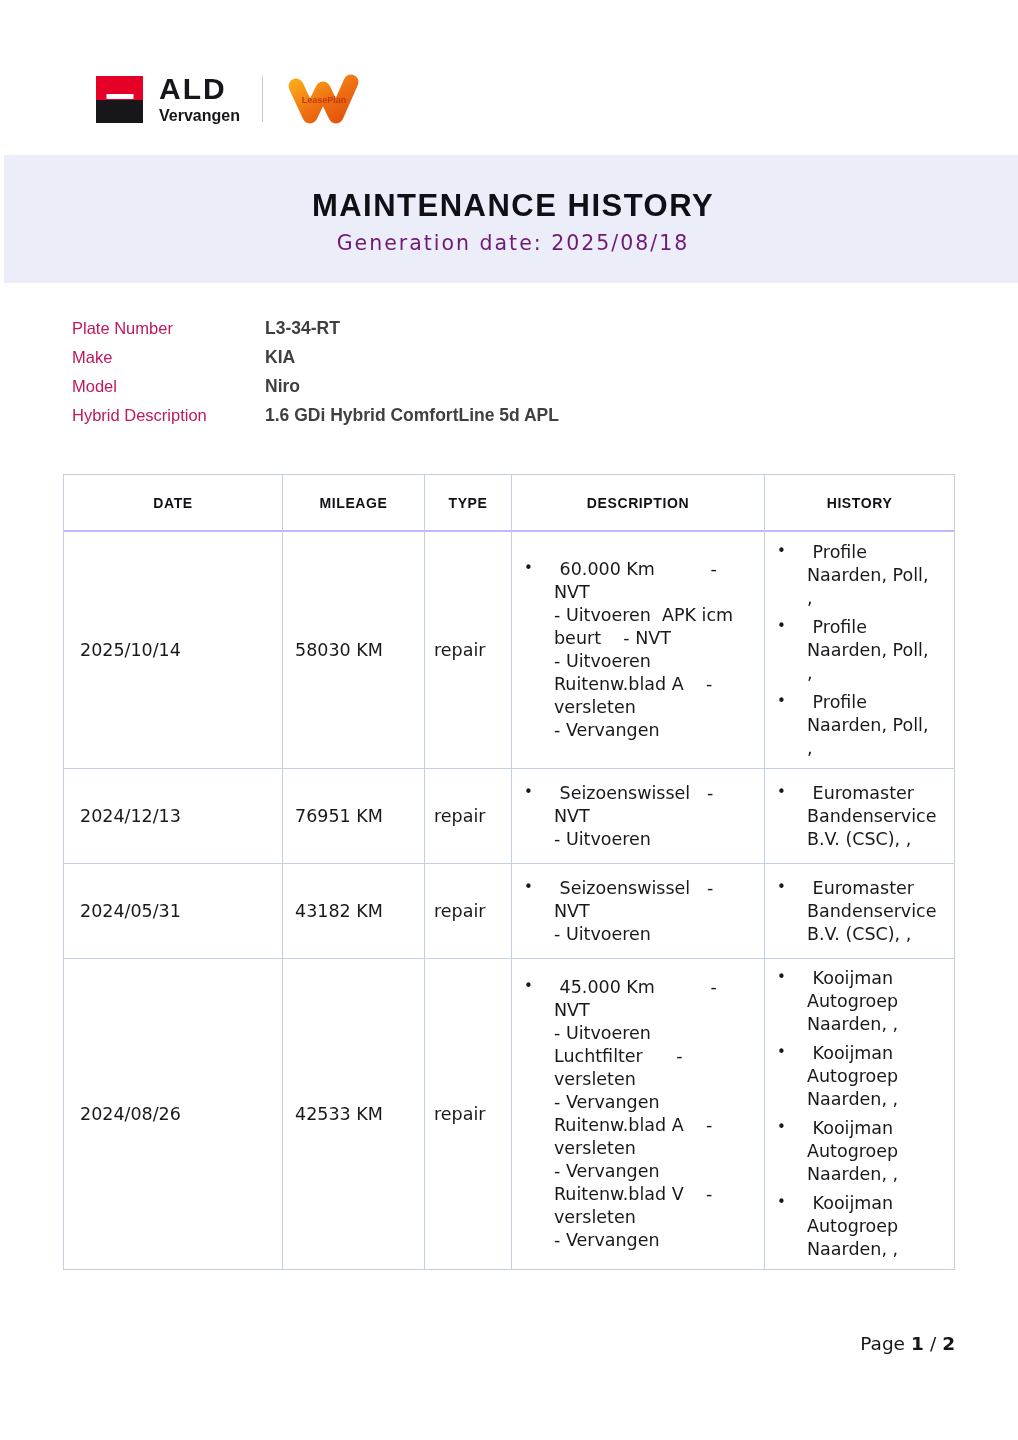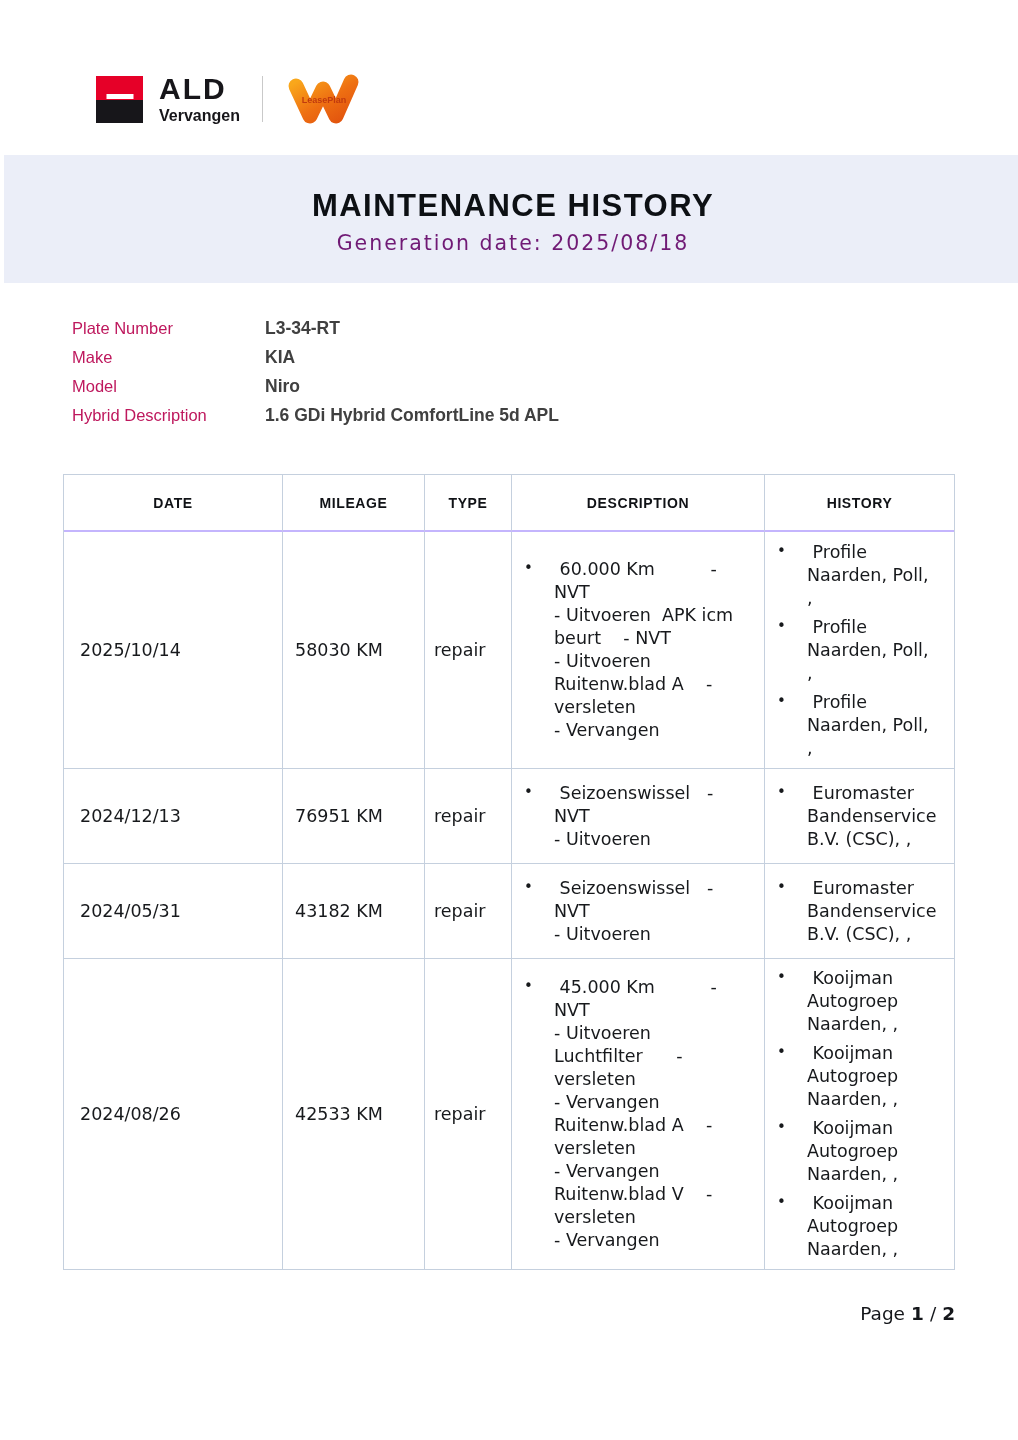--- a/index.html
+++ b/index.html
@@ -35,21 +35,21 @@
   .td-date{padding-left:16px;}
   .td-mile{padding-left:12px;}
   .td-type{padding-left:9px;}
   .td-desc,.td-supp{display:flex;align-items:center;padding:8px 6px 8px 12px;}
   .blist{display:flex;flex-direction:column;}
   .bitem{display:flex;}
   .bitem:not(:last-child){margin-bottom:6px;}
   .bmark{width:30px;flex:0 0 30px;font-size:15px;padding-top:1px;}
   .btxt{white-space:pre-wrap;line-height:23px;word-break:break-word;}
   
-  .footer{position:absolute;top:1303px;right:63px;font-size:18.5px;color:#14161a;display:inline-flex;gap:6px;align-items:baseline;}
+  .footer{position:absolute;top:1333px;right:63px;font-size:18.5px;color:#14161a;display:inline-flex;gap:6px;align-items:baseline;}
   .footer b{font-weight:bold;}
 </style>
 </head>
 <body>
 
 <div class="page">
 
   <div class="logo-wrap">
     <div class="sg-square">
         <div class="bar"></div>

